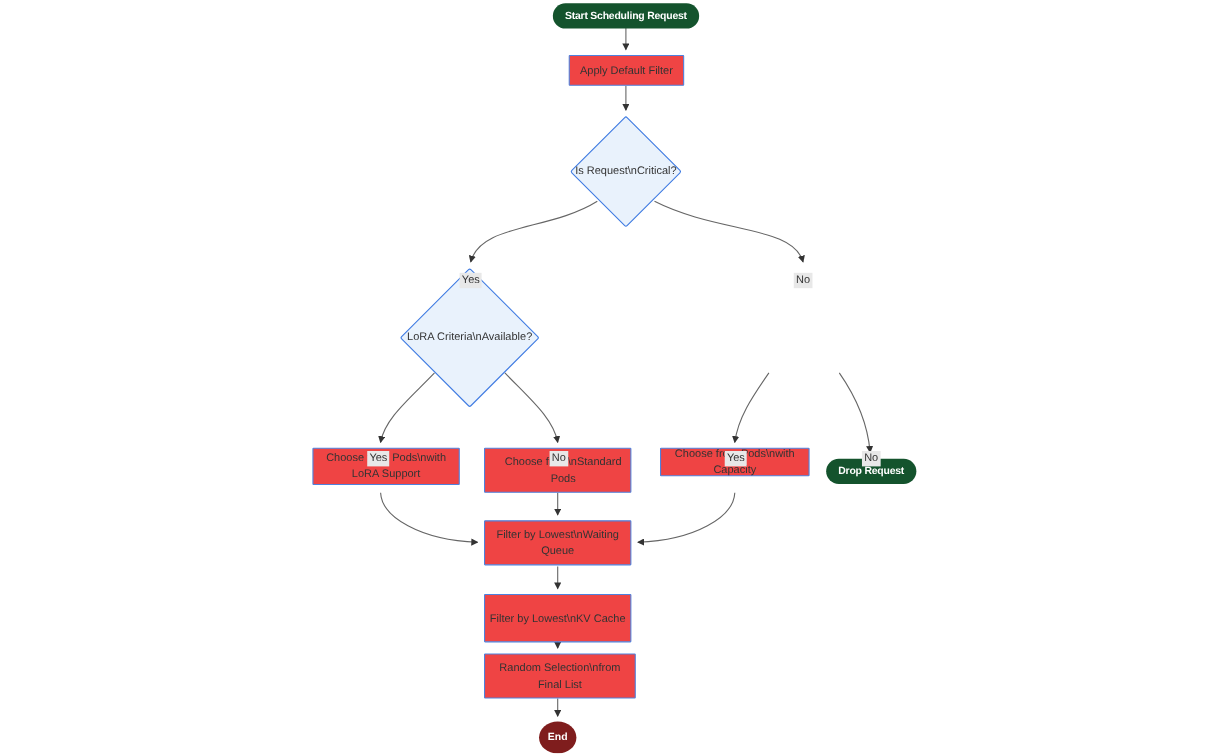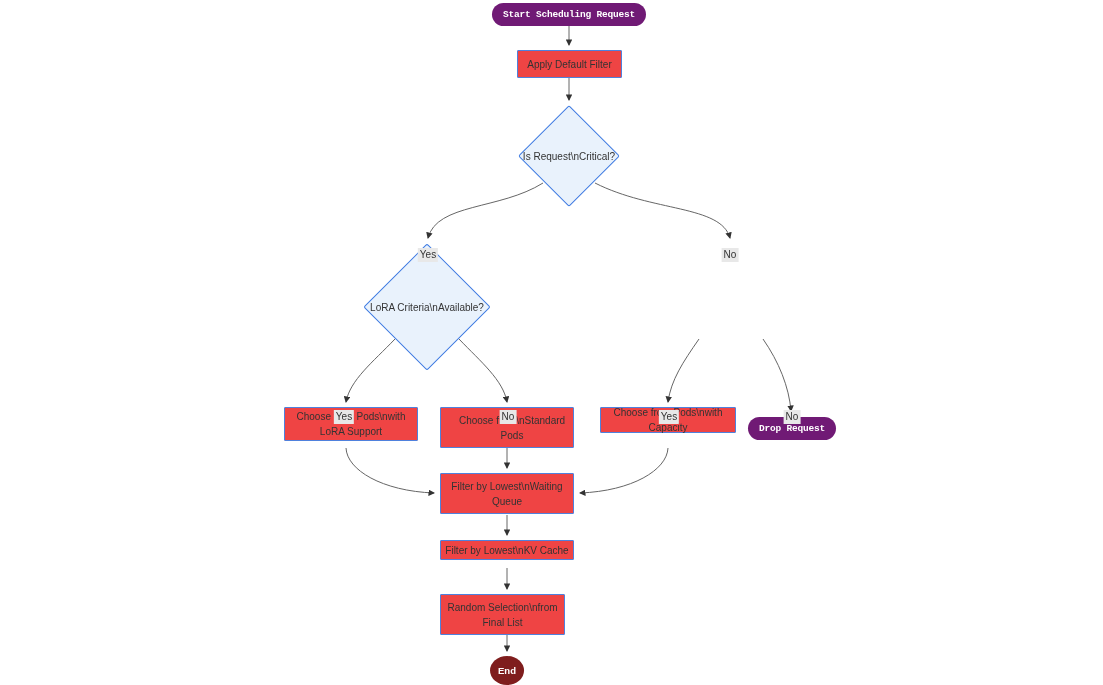--- a/index.html
+++ b/index.html
@@ -25,30 +25,29 @@
     line-height: 15px;
     color: #333333;
   }
   .rect {
     background: #ef4444;
     border: 1.5px solid #4f81dd;
     border-radius: 1px;
     padding: 1px 3px;
   }
   .pill {
-    background: #701a75;
+    background: #14532d;
     color: #ffffff;
     font-weight: bold;
     font-size: 9.5px;
     letter-spacing: -0.2px;
     border-radius: 13px;
     padding: 4px 11px;
     white-space: nowrap;
     transform: translateX(-50%);
-    font-family: Liberation Mono, monospace;
   }
   .circle {
     background: #7f1d1d;
     color: #ffffff;
     font-weight: bold;
     font-size: 9.5px;
     border-radius: 50%;
     padding: 7px 8px;
     white-space: nowrap;
     transform: translateX(-50%);
@@ -127,23 +126,23 @@
   <div class="node rect" style="left:284px; top:407px; width:134px; height:34px;">Choose from Pods\nwith LoRA Support</div>
 
   <div class="node rect" style="left:440px; top:407px; width:134px; height:41px;padding-left:13px;">Choose from\nStandard Pods</div>
 
   <div class="node rect" style="left:600px; top:407px; width:136px; height:26px;">Choose from Pods\nwith Capacity</div>
 
   <div class="node pill" style="left:792px; top:417px;">Drop Request</div>
 
   <div class="node rect" style="left:440px; top:473px; width:134px; height:41px;">Filter by Lowest\nWaiting Queue</div>
 
-  <div class="node rect" style="left:440px; top:540px; width:134px; height:20px;">Filter by Lowest\nKV Cache</div>
+  <div class="node rect" style="left:440px; top:540px; width:134px; height:44px;">Filter by Lowest\nKV Cache</div>
 
-  <div class="node rect" style="left:440px; top:594px; width:125px; height:41px;">Random Selection\nfrom Final List</div>
+  <div class="node rect" style="left:440px; top:594px; width:138px; height:41px;">Random Selection\nfrom Final List</div>
 
   <div class="node circle" style="left:507px; top:656px;">End</div>
 
   <div class="edge-label" style="left:428px; top:226px;">Yes</div>
   <div class="edge-label" style="left:730px; top:226px;">No</div>
   <div class="edge-label" style="left:344px; top:388px;">Yes</div>
   <div class="edge-label" style="left:508px; top:388px;">No</div>
   <div class="edge-label" style="left:669px; top:388px;">Yes</div>
   <div class="edge-label" style="left:792px; top:388px;">No</div>
 

